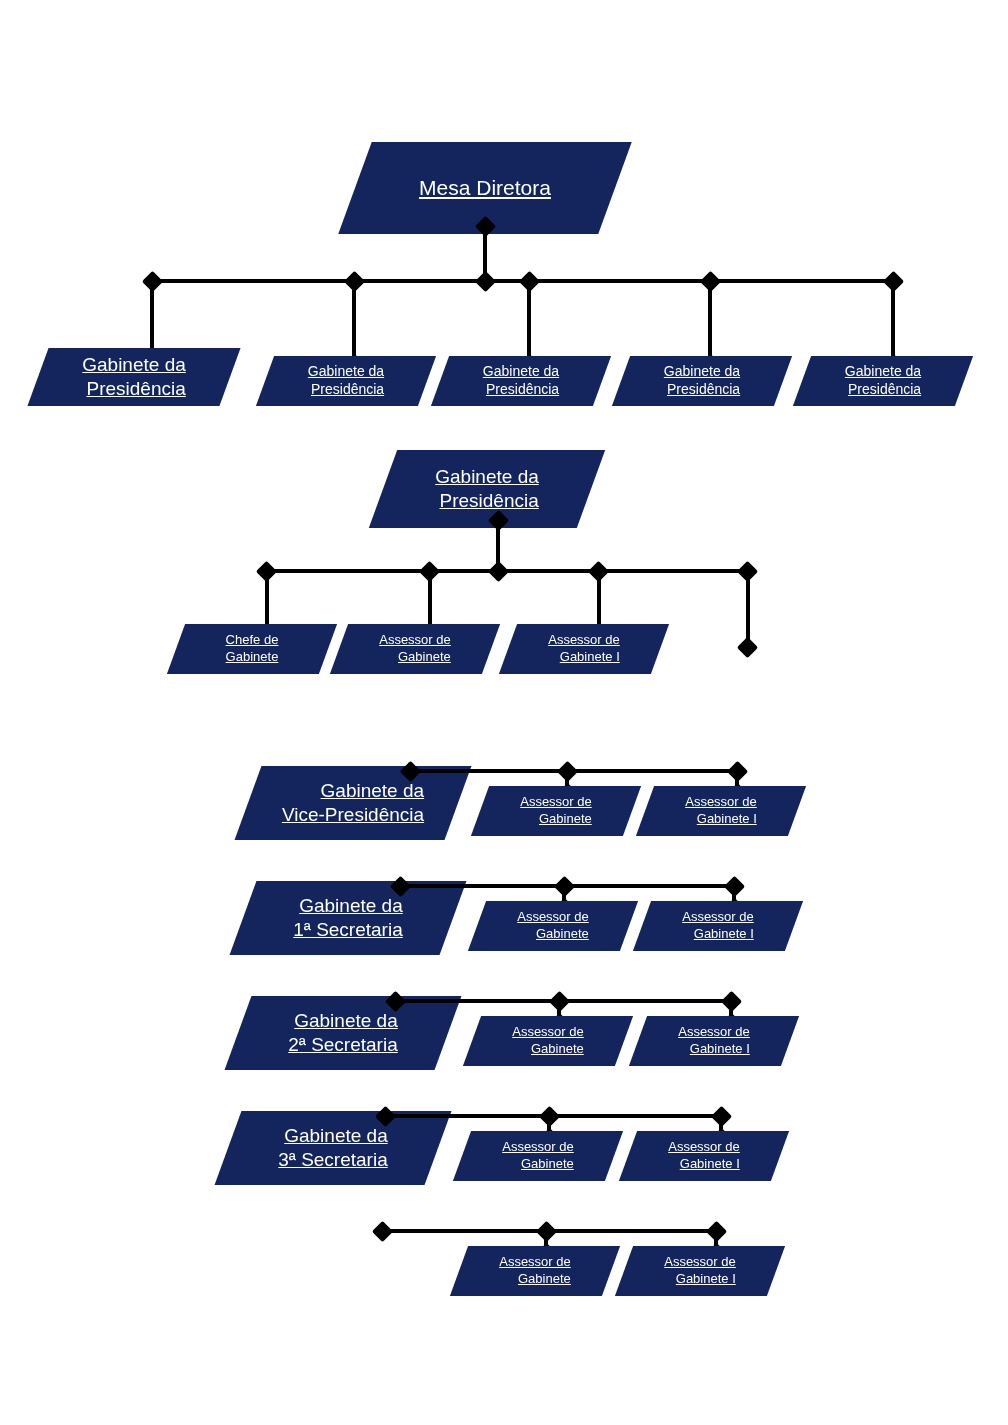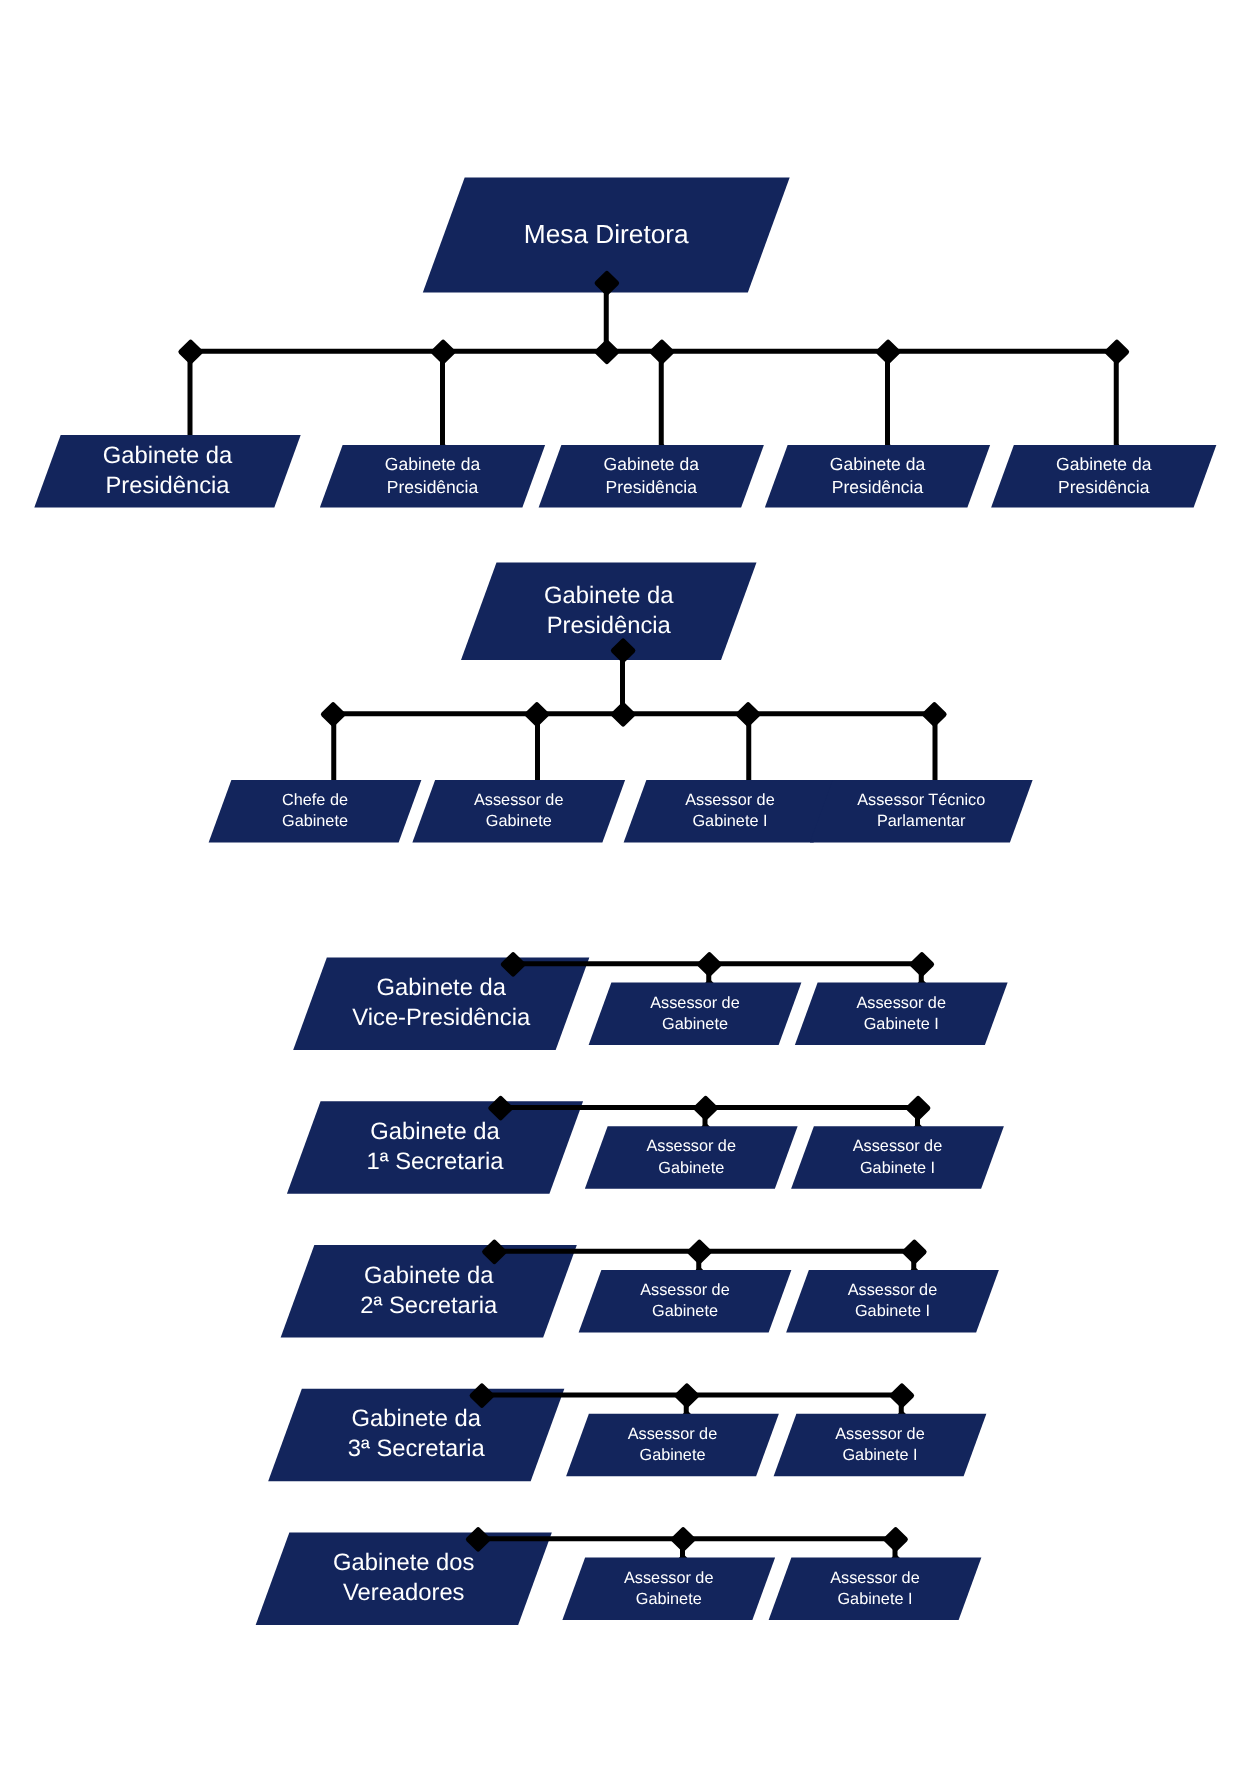--- a/index.html
+++ b/index.html
@@ -63,25 +63,26 @@
   .node .label {
     position: absolute;
     left: 0; top: 0;
     width: 100%;
     height: 100%;
     display: flex;
     flex-direction: column;
     align-items: center;
     justify-content: center;
     color: #ffffff;
-    text-align: center;
+    text-align: right;
     line-height: 1.28;
     padding: 0 6px;
     box-sizing: border-box;
     white-space: pre-line;
+    text-decoration: underline;
   }
   .node.sz-lg .label { font-size: 21px; }
   .node.sz-md .label { font-size: 19px; }
   .node.sz-sm .label { font-size: 14px; }
   .node.sz-xs .label { font-size: 13px; }
 
   
   .hline {
     position: absolute;
     height: 4px;
@@ -217,26 +218,20 @@
 Gabinete</div>
   </div>
 
   <div class="node sz-xs" style="left:508px; top:624px; width:152px; height:50px;">
     <div class="shadow"></div>
     <div class="shape"></div>
     <div class="label">Assessor de
 Gabinete I</div>
   </div>
 
-  <div class="node sz-xs" style="left:657px; top:624px; width:160px; height:50px;">
-    <div class="shadow"></div>
-    <div class="shape"></div>
-    <div class="label">Assessor Técnico
-Parlamentar</div>
-  </div>
 
   <div class="node sz-md" style="left:248px; top:766px; width:210px; height:74px;">
     <div class="shadow"></div>
     <div class="shape"></div>
     <div class="label">Gabinete da
 Vice-Presidência</div>
   </div>
   <div class="hline" style="left:410px; top:769px; width:325px;"></div>
   <div class="diamond" style="left:403px; top:764px;"></div>
   <div class="vline" style="left:565px; top:771px; height:22px;"></div>
@@ -332,26 +327,20 @@
     <div class="label">Assessor de
 Gabinete</div>
   </div>
   <div class="node sz-xs" style="left:628px; top:1131px; width:152px; height:50px;">
     <div class="shadow"></div>
     <div class="shape"></div>
     <div class="label">Assessor de
 Gabinete I</div>
   </div>
 
-  <div class="node sz-md" style="left:218px; top:1226px; width:210px; height:74px;">
-    <div class="shadow"></div>
-    <div class="shape"></div>
-    <div class="label">Gabinete dos
-Vereadores</div>
-  </div>
   <div class="hline" style="left:382px; top:1229px; width:334px;"></div>
   <div class="diamond" style="left:375px; top:1224px;"></div>
   <div class="vline" style="left:544px; top:1231px; height:22px;"></div>
   <div class="diamond" style="left:539px; top:1224px;"></div>
   <div class="diamond" style="left:539px; top:1246px;"></div>
   <div class="vline" style="left:714px; top:1231px; height:22px;"></div>
   <div class="diamond" style="left:709px; top:1224px;"></div>
   <div class="diamond" style="left:709px; top:1246px;"></div>
   <div class="node sz-xs" style="left:459px; top:1246px; width:152px; height:50px;">
     <div class="shadow"></div>

